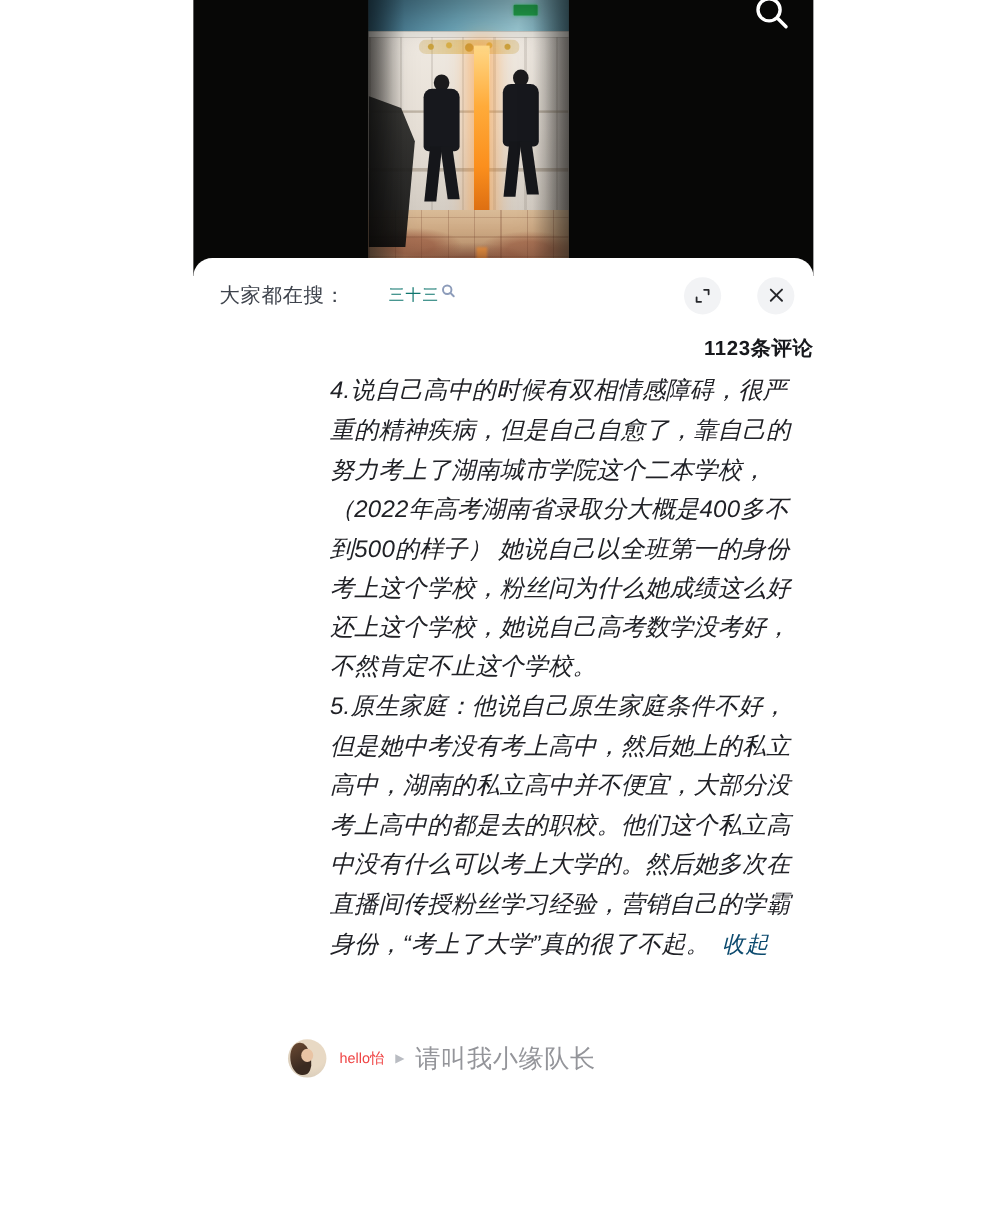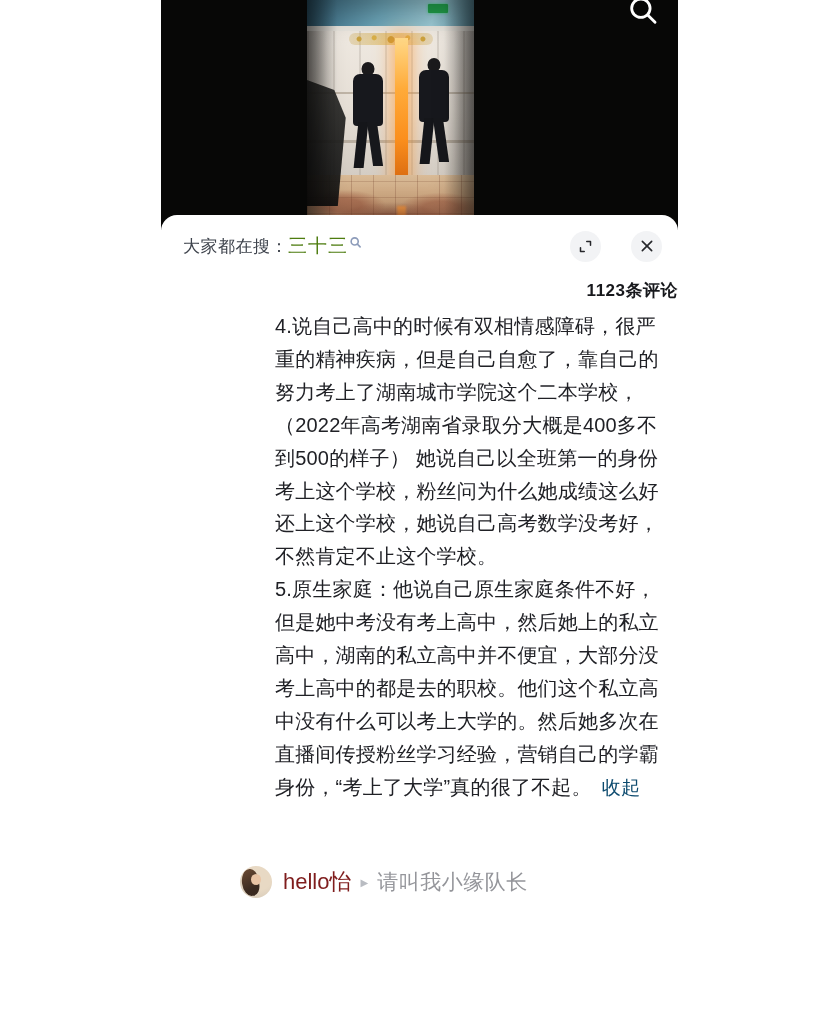--- a/index.html
+++ b/index.html
@@ -60,46 +60,46 @@
                repeating-linear-gradient(0deg, rgba(110,60,40,.2) 0 1px, rgba(0,0,0,0) 1px 16px); }
   .vf-shade { position:absolute; inset:0; box-shadow:inset 0 0 30px 10px rgba(0,0,0,.35);
     background:linear-gradient(90deg, rgba(0,0,0,.45) 0%, rgba(0,0,0,0) 18%, rgba(0,0,0,0) 82%, rgba(0,0,0,.4) 100%); }
   .top-search { position:absolute; right:18px; top:-6px; width:34px; height:34px; color:#fff; }
 
   
   .sheet { position:absolute; left:0; top:215px; width:517px; height:809px; background:#fff;
     border-radius:16px 16px 0 0; }
   .search-row { position:absolute; left:22px; right:16px; top:14px; height:34px; display:flex; align-items:center; }
   .search-prefix { font-size:17px; color:#3e434c; letter-spacing:.5px; }
-  .search-term { font-size:19px; color:#4d7c0f; letter-spacing:1px; }
+  .search-term { font-size:13px; color:#0f766e; letter-spacing:1px;margin-left:36px; }
   .mini-search { width:13px; height:13px; color:#8d9cba; margin-left:1px; margin-bottom:8px; }
   .row-spacer { flex:1; }
   .round-btn { width:31px; height:31px; border-radius:50%; background:#f2f3f5; display:flex;
     align-items:center; justify-content:center; color:#26272b; }
   .round-btn + .round-btn { margin-left:30px; }
   .comments-header { position:absolute; left:0; right:0; top:64px; text-align:right;
     font-size:17px; font-weight:700; color:#17181c; letter-spacing:.5px; }
   .comment-body { position:absolute; left:114px; right:15px; top:95px; height:527px; overflow:hidden;
-    font-size:20px; line-height:32.9px; color:#202126; letter-spacing:.2px; white-space:pre-wrap; }
+    font-size:20px; line-height:32.9px; color:#202126; letter-spacing:.2px; white-space:pre-wrap;font-style:italic; }
   .collapse-link { color:#0c4a6e; font-size:19px; margin-left:10px; letter-spacing:.5px; }
   .meta-row { position:absolute; left:114px; right:20px; top:621px; height:26px; display:flex; align-items:center; }
   .meta-time { font-size:16px; color:#b4b5ba; letter-spacing:.3px; }
   .meta-reply { font-size:16.5px; color:#46474c; font-weight:600; margin-left:28px; letter-spacing:1px; }
   .like-group { display:flex; align-items:center; }
   .heart-icon { width:22px; height:22px; color:#ed2b4d; }
   .like-count { font-size:17px; color:#ee5d74; margin-left:4px; }
   .dislike-icon { width:23px; height:23px; color:#64656a; margin-left:40px; }
   .reply-row { position:absolute; left:79px; right:20px; top:650px; height:34px; display:flex; align-items:center; }
   .avatar { width:32px; height:32px; border-radius:50%; overflow:hidden; position:relative;
     background:radial-gradient(circle at 60% 35%, #e8d9c4 0 45%, #ddd0bd 70%, #cfc3b1 100%); flex:none; }
   .avatar::before { content:""; position:absolute; left:2px; top:3px; width:17px; height:27px; border-radius:50% 45% 40% 50%;
     background:linear-gradient(160deg,#6b4a33,#3a2a20 70%); transform:rotate(-8deg); }
   .avatar::after { content:""; position:absolute; left:11px; top:8px; width:10px; height:11px; border-radius:50%;
     background:#e9c4a4; }
-  .reply-name { font-size:22px; color:#7f1d1d; margin-left:11px; }
+  .reply-name { font-size:12px; color:#ef4444; margin-left:11px; }
   .reply-arrow { font-size:10px; color:#b9bcc2; margin:0 9px; }
   .reply-target { font-size:21px; color:#94959a; letter-spacing:.5px; }
   .reply-preview { position:absolute; left:114px; right:20px; top:690px; height:8px; overflow:hidden;
     font-size:19px; line-height:24px; color:#2a2b30; letter-spacing:.3px; }
 
   
   .composer { position:absolute; left:0; top:913px; width:517px; height:111px; background:#701a75;
     border-top:1px solid #ededee; }
   .pill { position:absolute; left:12px; right:20px; top:11px; height:44px; border-radius:22px;
     background:#f1f2f4; display:flex; align-items:center; padding:0 15px 0 17px; }

